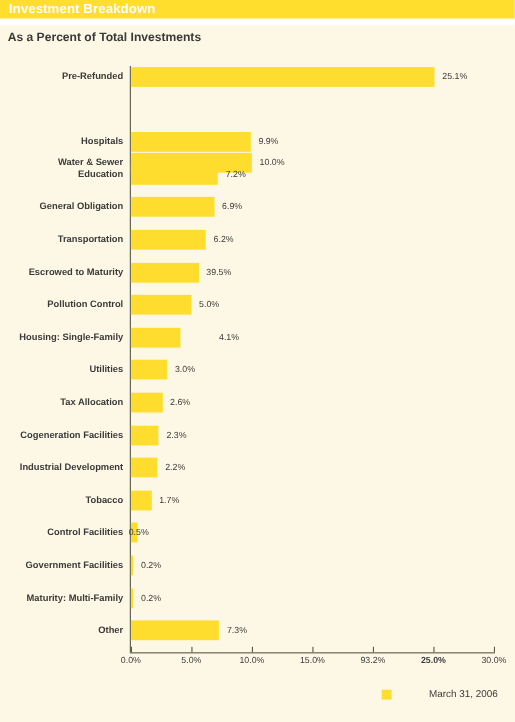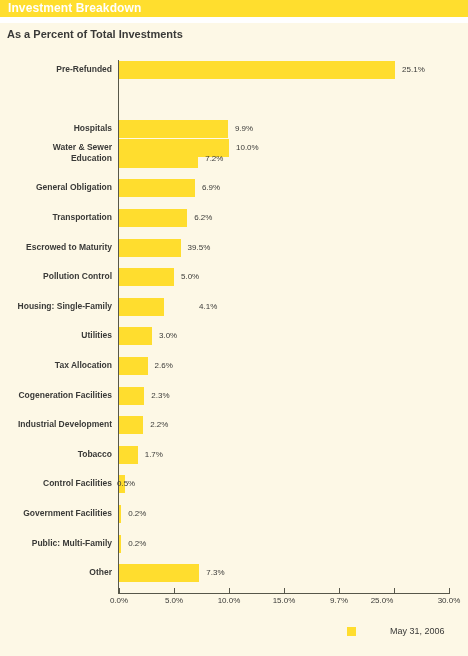--- a/index.html
+++ b/index.html
@@ -247,44 +247,44 @@
         <div class="cat-label">Control Facilities</div>
         <div class="bar" style="width: 5.5px; background: rgb(255, 221, 46);"></div>
         <div class="val-label" style="left: 117px;">0.5%</div>
       </div>
       <div class="row" style="top: 452px;">
         <div class="cat-label">Government Facilities</div>
         <div class="bar" style="width: 2.2px; background: rgb(255, 221, 46);"></div>
         <div class="val-label" style="left: 128.2px;">0.2%</div>
       </div>
       <div class="row" style="top: 481.6px;">
-        <div class="cat-label">Public: Multi-Family</div>
+        <div class="cat-label">Maturity: Multi-Family</div>
         <div class="bar" style="width: 2.2px; background: rgb(255, 221, 46);"></div>
         <div class="val-label" style="left: 128.2px;">0.2%</div>
       </div>
       <div class="row" style="top: 511.2px;">
         <div class="cat-label">Other</div>
         <div class="bar" style="width: 80.3px; background: rgb(255, 221, 46);"></div>
         <div class="val-label" style="left: 206.3px;">7.3%</div>
       </div>
     </div>
   <div id="xaxis">
       <div class="tick" style="left: 119px;"></div>
       <div class="tick-label" style="left: 119px;">0.0%</div>
       <div class="tick" style="left: 174px;"></div>
       <div class="tick-label" style="left: 174px;">5.0%</div>
       <div class="tick" style="left: 229px;"></div>
       <div class="tick-label" style="left: 229px;">10.0%</div>
       <div class="tick" style="left: 284px;"></div>
       <div class="tick-label" style="left: 284px;">15.0%</div>
       <div class="tick" style="left: 339px;"></div>
-      <div class="tick-label" style="left: 339px;">9.7%</div>
+      <div class="tick-label" style="left: 339px;">93.2%</div>
       <div class="tick" style="left: 394px;"></div>
-      <div class="tick-label" style="left: 382px;">25.0%</div>
+      <div class="tick-label" style="left: 394px; font-weight: bold;">25.0%</div>
       <div class="tick" style="left: 449px;"></div>
       <div class="tick-label" style="left: 449px;">30.0%</div>
     </div>
 </div>
 
 <div id="legend">
   <div id="legend-swatch"></div>
-  <div id="legend-text">May 31, 2006</div>
+  <div id="legend-text">March 31, 2006</div>
 </div>
 
 </body></html>

